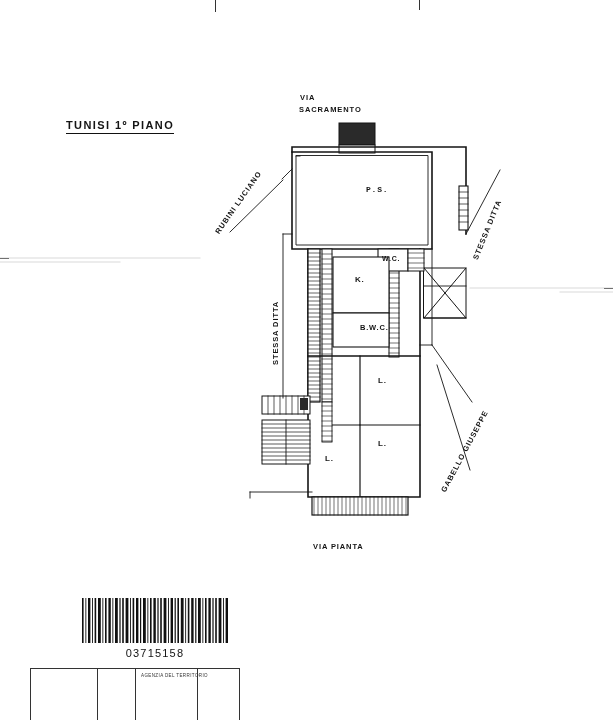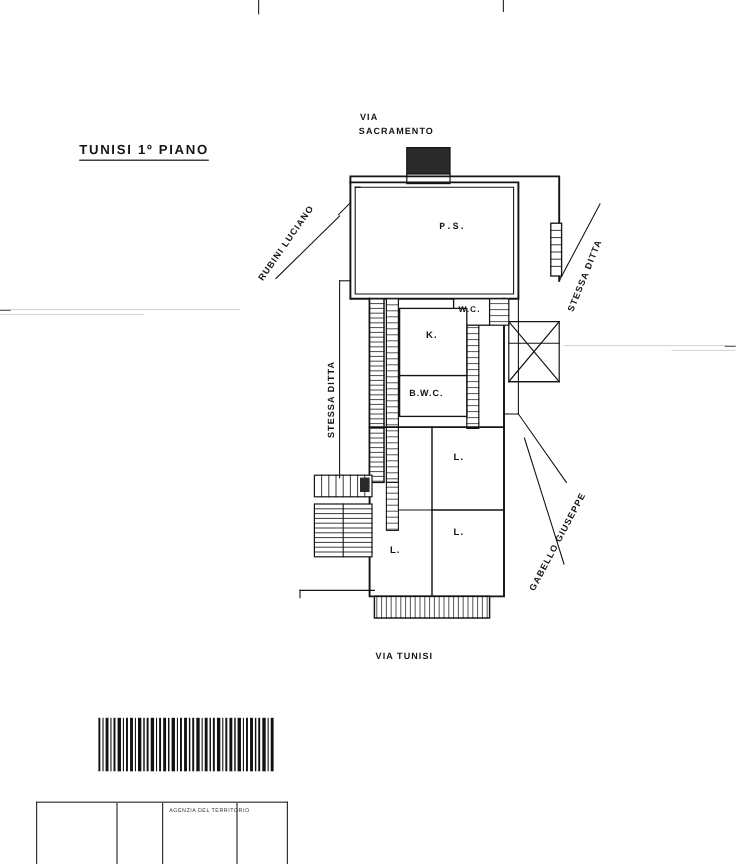--- a/index.html
+++ b/index.html
@@ -375,34 +375,34 @@
       <line x1="437" y1="365" x2="470" y2="470" stroke-width="0.9"></line>
 
     </g>
   </svg>
 
   <div class="label title" style="left:66px; top:120px;">TUNISI 1º PIANO</div>
 
   <div class="label street" style="left:300px; top:94px;">VIA</div>
   <div class="label street" style="left:299px; top:106px;">SACRAMENTO</div>
 
-  <div class="label street" style="left:313px; top:543px;">VIA TUNISI</div>
+  <div class="label street" style="left:313px; top:543px;">VIA PIANTA</div>
 
   <div class="label street rot-diag" style="left:214px; top:231px;">RUBINI LUCIANO</div>
 
   <div class="label street rot-diag2" style="left:440px; top:490px;">GABELLO GIUSEPPE</div>
 
   <div class="label street rot90ccw" style="left:272px; top:365px;">STESSA  DITTA</div>
 
   <div class="label street rot-diag3" style="left:472px; top:258px;">STESSA  DITTA</div>
 
   <div class="label room" style="left:366px; top:186px;font-family:Liberation Mono, monospace;">P.S.</div>
   <div class="label room" style="left:382px; top:255px; font-size:7px;">W.C.</div>
   <div class="label room" style="left:355px; top:276px;">K.</div>
-  <div class="label room" style="left:341px; top:324px; font-size:7.5px;">B.W.C.</div>
+  <div class="label room" style="left:360px; top:324px; font-size:7.5px;">B.W.C.</div>
   <div class="label room" style="left:378px; top:377px;">L.</div>
   <div class="label room" style="left:378px; top:440px;">L.</div>
   <div class="label room" style="left:325px; top:455px;">L.</div>
 
   <div id="barcode-area">
     <svg id="barcode-bars" viewBox="0 0 150 45" preserveAspectRatio="none">
       <rect x="0" y="0" width="150" height="45" fill="#ffffff"></rect>
       <g fill="#111111">
         <rect x="2" y="0" width="1.6" height="45"></rect>
         <rect x="5.4" y="0" width="0.9" height="45"></rect>
@@ -442,20 +442,21 @@
         <rect x="122.4" y="0" width="0.9" height="45"></rect>
         <rect x="125" y="0" width="1.6" height="45"></rect>
         <rect x="128.4" y="0" width="2.4" height="45"></rect>
         <rect x="132.4" y="0" width="1.2" height="45"></rect>
         <rect x="135.2" y="0" width="1.6" height="45"></rect>
         <rect x="138.6" y="0" width="2.8" height="45"></rect>
         <rect x="143" y="0" width="0.9" height="45"></rect>
         <rect x="145.6" y="0" width="2.4" height="45"></rect>
       </g>
     </svg>
+    <div id="barcode-number">03715158</div>
   </div>
 
   <div id="stamp-box">
     <div class="seg" style="left:66px;"></div>
     <div class="seg" style="left:104px;"></div>
     <div class="seg" style="left:166px;"></div>
     <div id="stamp-text">AGENZIA DEL TERRITORIO</div>
   </div>
 
 </div>

